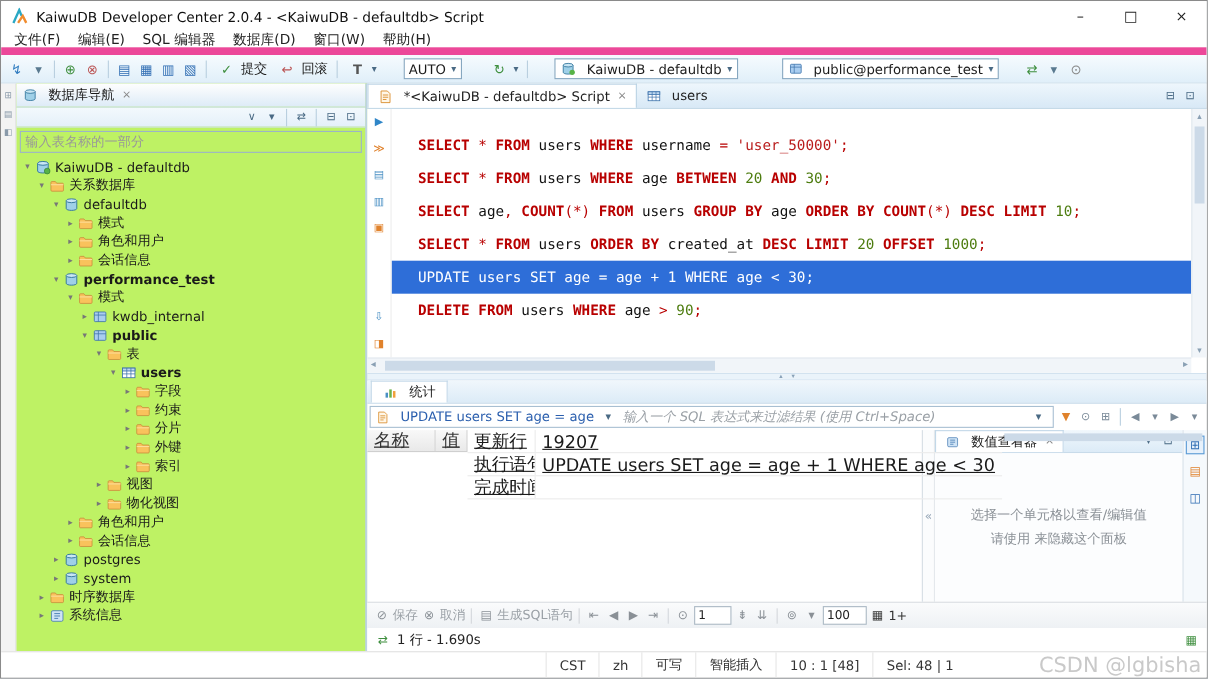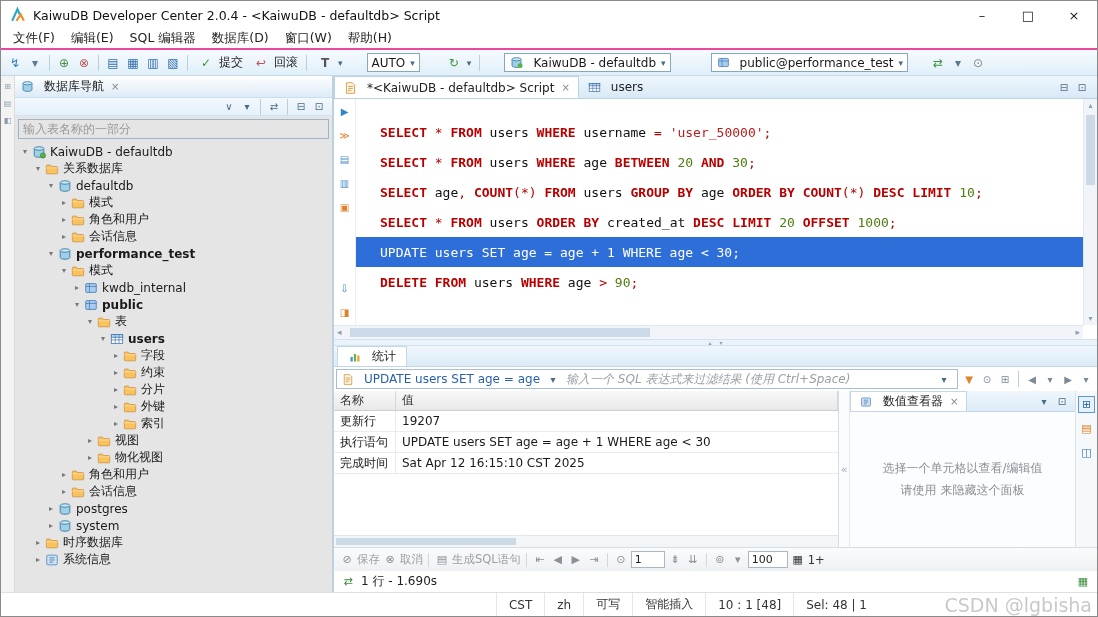--- a/index.html
+++ b/index.html
@@ -8,39 +8,39 @@
     font-family:"DejaVu Sans","Liberation Sans",sans-serif;font-size:12px;color:#1a1a1a;overflow:hidden;position:relative;}
 
   
   .titlebar{height:28px;display:flex;align-items:center;background:#fff;padding-left:8px;gap:7px;flex:none;}
   .appicon{width:17px;height:17px;display:flex;}
   .title-text{font-size:12.5px;color:#111;}
   .win-controls{margin-left:auto;display:flex;height:100%;}
   .win-btn{width:46px;display:flex;align-items:center;justify-content:center;font-size:13px;color:#222;}
 
   
-  .menubar{height:21px;display:flex;align-items:center;padding-left:4px;background:#fff;border-bottom:2px solid #ec4899;flex:none;}
+  .menubar{height:21px;display:flex;align-items:center;padding-left:4px;background:#fff;border-bottom:7px solid #ec4899;flex:none;}
   .menu-item{padding:2px 8px;font-size:12.5px;color:#222;}
 
   
   .toolbar{height:26px;background:linear-gradient(#f6fbfe,#e0eff9);border-bottom:1px solid #c3d9e8;display:flex;align-items:center;padding:0 4px;flex:none;}
   .igroup{display:flex;align-items:center;}
   .ticon{width:18px;height:18px;display:flex;align-items:center;justify-content:center;font-size:12px;margin:0 1px;}
   .tsep{width:1px;height:16px;background:#b9cfdf;margin:0 4px;display:inline-block;}
   .tbtn{display:flex;align-items:center;gap:3px;padding:1px 4px;color:#222;white-space:nowrap;}
   .combo{display:flex;align-items:center;background:#fff;border:1px solid #86a7c0;height:19px;padding:0 4px;gap:5px;margin:0 20px;white-space:nowrap;}
   .dd{font-size:9px;color:#4a6a84;}
 
   
   .main{flex:1;display:flex;min-height:0;}
   .lstrip{width:14px;background:#f3f3f3;border-right:1px solid #ddd;display:flex;flex-direction:column;align-items:center;padding-top:5px;gap:7px;color:#8a9aaa;font-size:8px;flex:none;}
   .lstrip span{width:10px;height:10px;display:flex;align-items:center;justify-content:center;}
 
   
-  .sidebar{width:319px;flex:none;border-right:2px solid #bcd2e2;display:flex;flex-direction:column;background:#e5e5e5;min-height:0;}
+  .sidebar{width:319px;flex:none;border-right:2px solid #bcd2e2;display:flex;flex-direction:column;background:#bef264;min-height:0;}
   .side-tabrow{height:22px;flex:none;background:linear-gradient(#fefefe,#ddebf7);border-bottom:1px solid #cbdeed;display:flex;align-items:center;padding:0 5px;gap:5px;}
   .side-iconrow{height:18px;flex:none;display:flex;justify-content:flex-end;align-items:center;background:linear-gradient(#f3f9fd,#e4f0f9);border-bottom:1px solid #d3e3f0;padding-right:4px;}
   .sicon{width:16px;height:16px;font-size:10px;color:#4a6a84;display:flex;align-items:center;justify-content:center;margin:0 1px;}
   .filterbox{margin:3px;height:20px;flex:none;border:1px solid #9cb4c8;display:flex;align-items:center;}
   .filterbox input{border:0;outline:0;width:100%;font:12px "DejaVu Sans",sans-serif;color:#444;padding:0 4px;background:transparent;}
   .filterbox input::placeholder{color:#999;}
   .tree{flex:1;overflow:hidden;font-size:12px;padding-top:1px;}
   .tree-row{height:17px;display:flex;align-items:center;white-space:nowrap;}
   .chev{width:12px;flex:none;text-align:center;font-size:8px;color:#777;}
   .nicon{width:15px;height:14px;margin:0 3px 0 1px;display:flex;flex:none;align-items:center;}
@@ -82,21 +82,21 @@
 
   
   .stats{height:246px;flex:none;display:flex;flex-direction:column;background:#fff;}
   .stabs{height:21px;flex:none;background:linear-gradient(#f0f7fc,#dcebf7);border-bottom:1px solid #c2d8e8;display:flex;align-items:flex-end;padding-left:3px;}
   .stab{height:20px;background:#fff;border:1px solid #c2d8e8;border-bottom:0;display:flex;align-items:center;gap:5px;padding:0 10px;font-size:12px;}
   .frow{height:24px;flex:none;display:flex;align-items:center;padding:1px 2px;gap:2px;}
   .fbox{flex:1;height:20px;border:1px solid #a8bfd2;background:#fff;display:flex;align-items:center;gap:4px;padding:0 4px;min-width:0;}
   .fquery{color:#2b5fae;white-space:nowrap;}
   .fplace{color:#9aa0a6;font-style:italic;flex:1;white-space:nowrap;overflow:hidden;}
   .scontent{flex:1;display:flex;min-height:0;}
-  .grid{width:505px;flex:none;display:flex;flex-direction:column;border-right:1px solid #d5dde4;position:relative;font-size:12px;}
+  .grid{width:505px;flex:none;display:flex;border-right:1px solid #d5dde4;position:relative;font-size:16px;text-decoration:underline;}
   .ghead{display:flex;height:20px;flex:none;background:linear-gradient(#f8f8f8,#e9e9e9);border-bottom:1px solid #cfcfcf;color:#333;}
   .ghc{padding:2px 6px;border-right:1px solid #d6d6d6;display:flex;align-items:center;}
   .ghc.name{width:62px;flex:none;}
   .ghc.val{flex:1;}
   .grow{display:flex;height:21px;flex:none;border-bottom:1px solid #ebebeb;align-items:center;}
   .gc{padding:0 6px;white-space:nowrap;overflow:hidden;}
   .gc.name{width:62px;flex:none;border-right:1px solid #ebebeb;height:100%;display:flex;align-items:center;}
   .gfill{flex:1;}
   .ghscroll{height:12px;flex:none;background:#f3f6f9;border-top:1px solid #e0e6ec;position:relative;}
   .ghthumb{position:absolute;left:2px;top:2px;bottom:2px;width:180px;background:#ccdae8;}
@@ -623,21 +623,20 @@
                 <div class="grow">
                   <div class="gc name">更新行</div>
                   <div class="gc">19207</div>
                 </div>
                 <div class="grow">
                   <div class="gc name">执行语句</div>
                   <div class="gc">UPDATE users SET age = age + 1 WHERE age &lt; 30</div>
                 </div>
                 <div class="grow">
                   <div class="gc name">完成时间</div>
-                  <div class="gc">Sat Apr 12 16:15:10 CST 2025</div>
                 </div>
               </div>
             <div class="gfill"></div>
             <div class="ghscroll">
                 <div class="ghthumb"></div>
               </div>
           </div>
           <div class="collapse">«</div>
           <div class="vviewer">
             <div class="vtabs">

